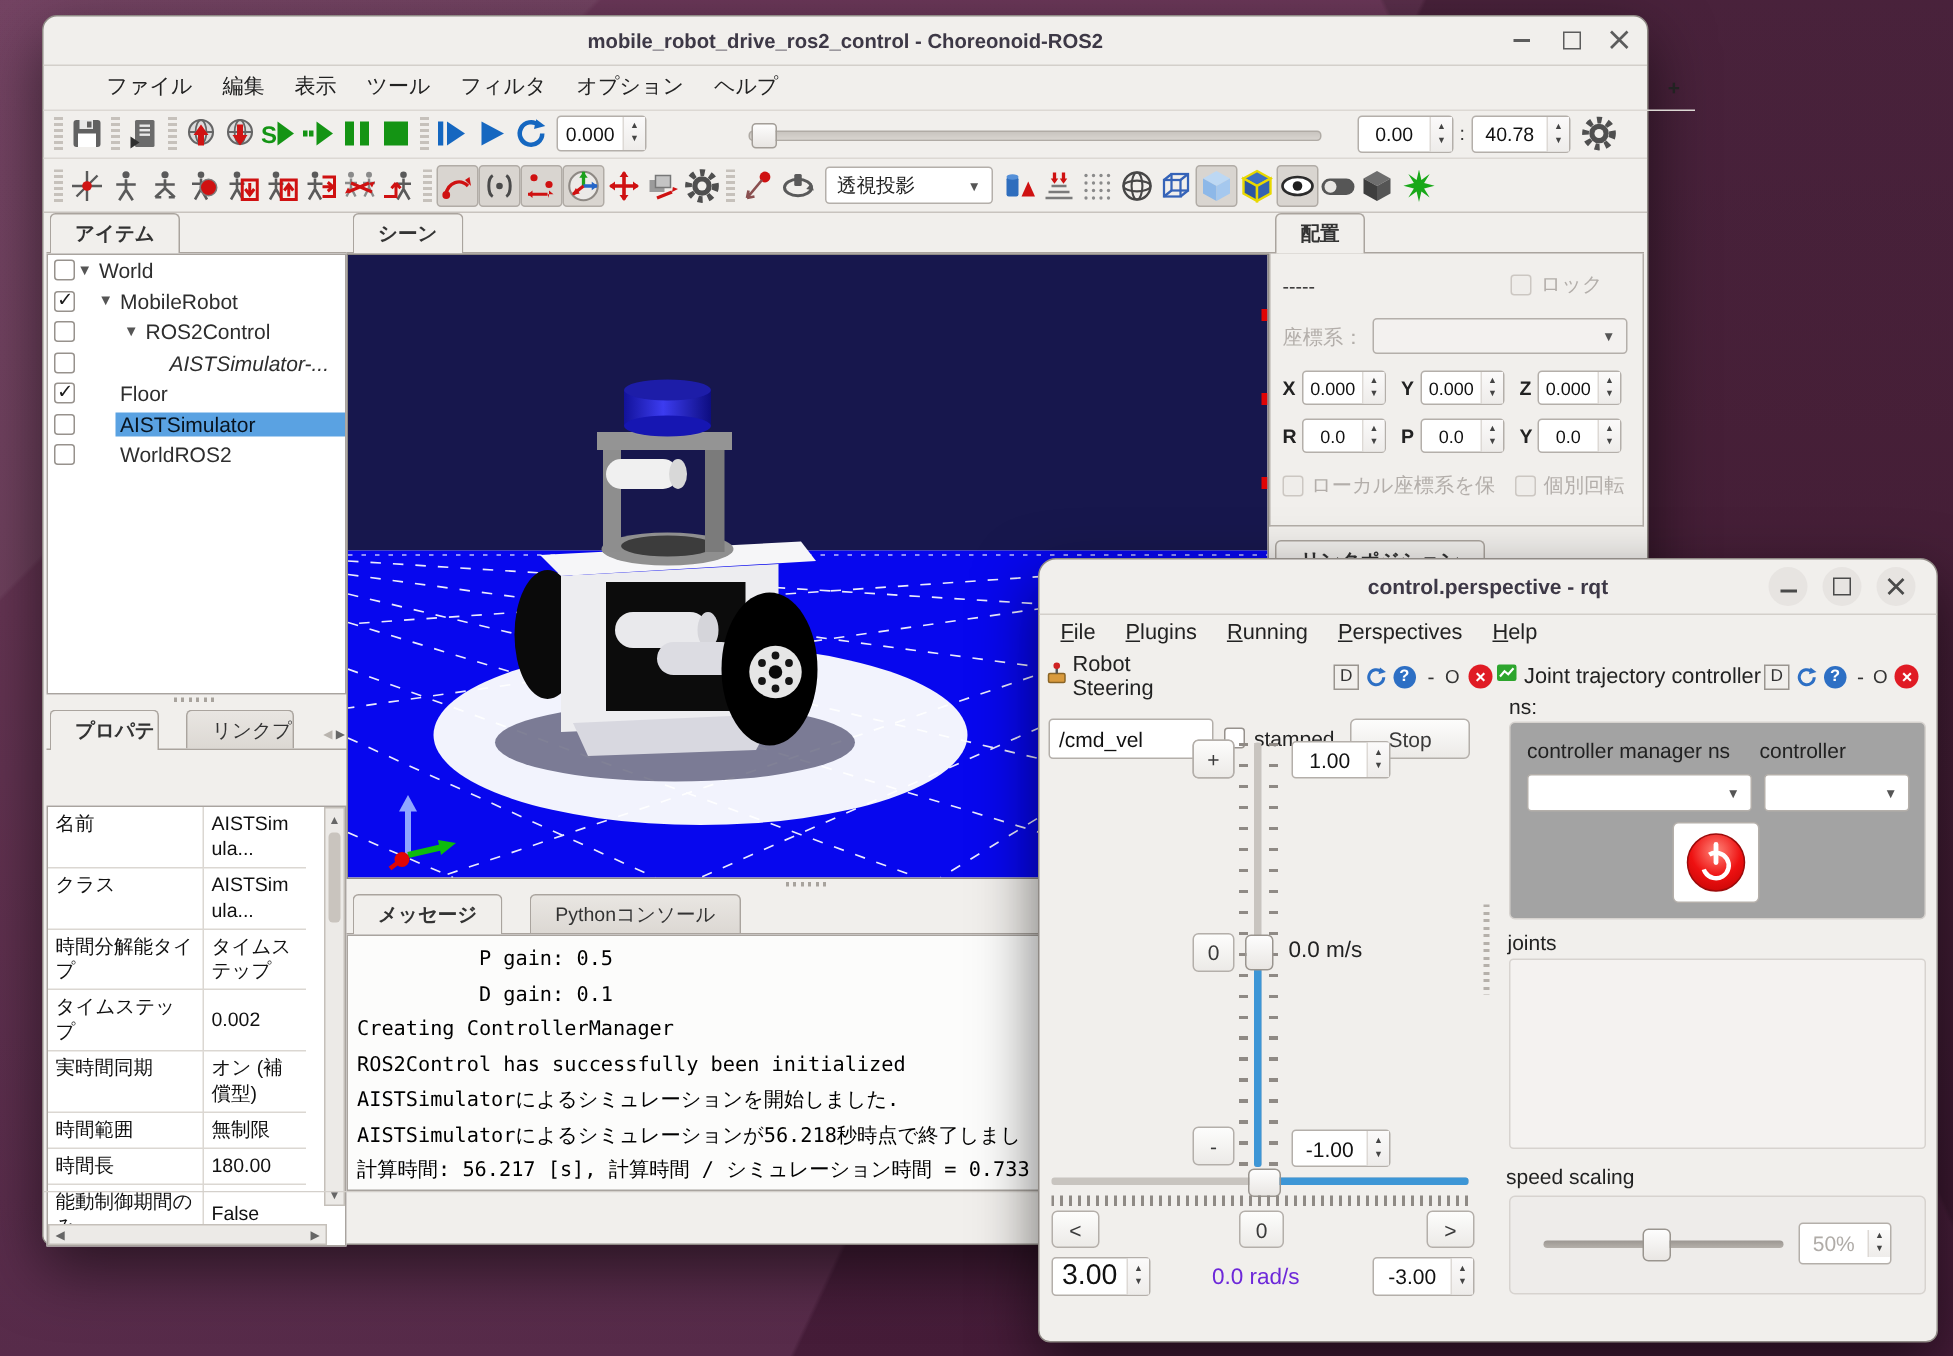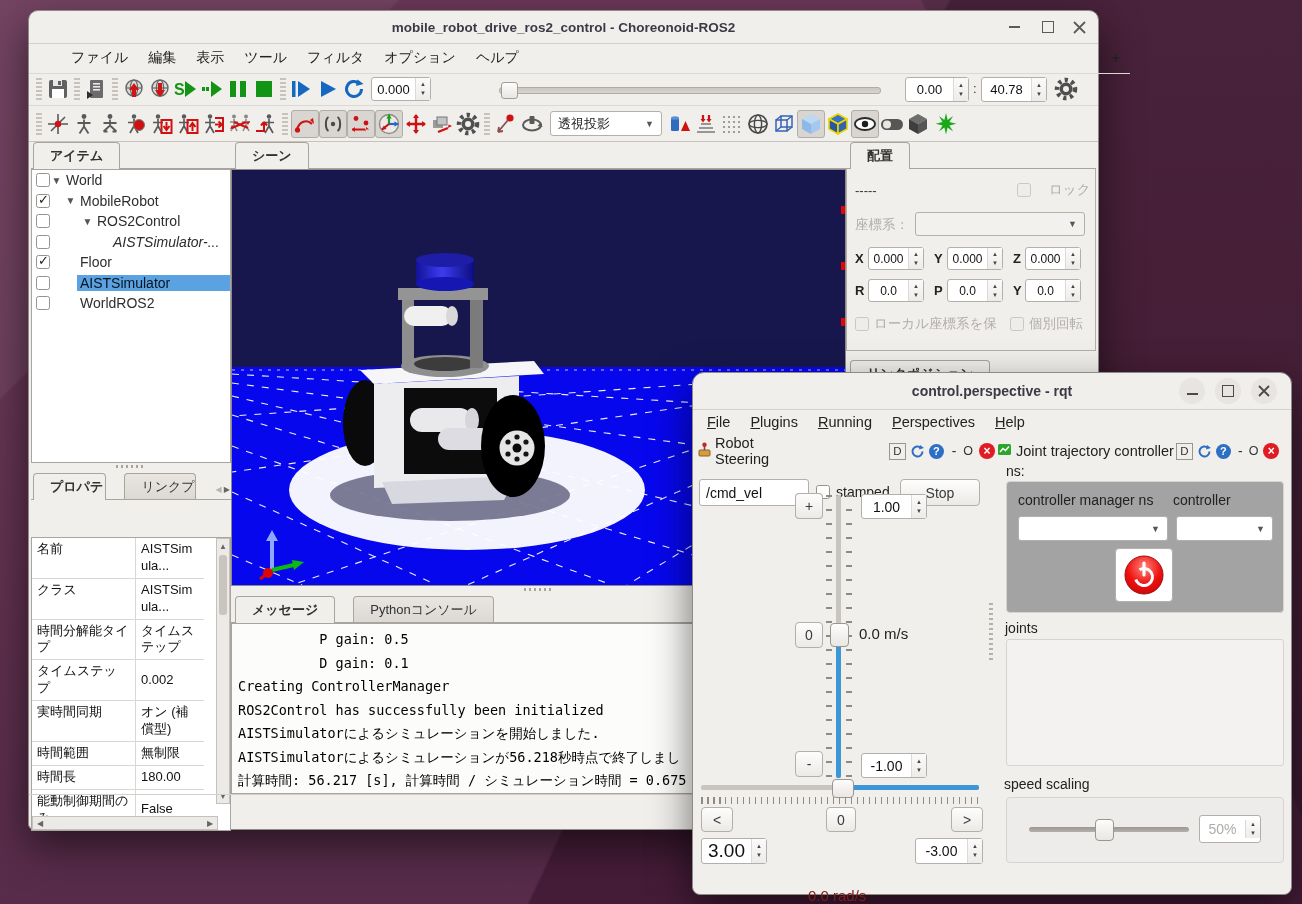--- a/index.html
+++ b/index.html
@@ -655,31 +655,31 @@
           <span>Pythonコンソール</span>
         </span>
     </div>
     <div class="a white" style="left:202px;top:612px;width:615px;height:171px;overflow:hidden;padding:4px 0 0 6px;box-sizing:border-box;background:#fcfcfb;">
       <div class="msg">          P gain: 0.5</div>
       <div class="msg">          D gain: 0.1</div>
       <div class="msg">Creating ControllerManager</div>
       <div class="msg">ROS2Control has successfully been initialized</div>
       <div class="msg">AISTSimulatorによるシミュレーションを開始しました.</div>
       <div class="msg">AISTSimulatorによるシミュレーションが56.218秒時点で終了しまし</div>
-      <div class="msg">計算時間: 56.217 [s], 計算時間 / シミュレーション時間 = 0.675</div>
+      <div class="msg">計算時間: 56.217 [s], 計算時間 / シミュレーション時間 = 0.733</div>
     </div>
 
     <div class="a tabrow" style="left:817px;top:131px;width:250px;height:27px;padding-left:4px;">
       <span class="tab on">
           <span>配置</span>
         </span>
     </div>
     <div class="a" style="left:817px;top:158px;width:250px;height:182px;border:1px solid #b3aea8;border-top:none;box-sizing:border-box;">
       <span class="a" style="left:8px;top:14px;font-size:13px;color:#333;">-----</span>
-      <span class="a flex" style="left:170px;top:12px;gap:12px;">
+      <span class="a flex" style="left:160px;top:12px;">
         <span class="chk dis"></span>
           <span class="gr" style="font-size:13.5px;margin-left:6px;">ロック</span>
       </span>
       <span class="a gr" style="left:8px;top:47px;font-size:13.5px;">座標系：</span>
       <span class="combo dis a" style="left:68px;top:43px;width:170px;height:24px;">
         <span class="caret gr">▼</span>
       </span>
 
       <span class="a" style="left:8px;top:82px;font-size:13px;font-weight:bold;color:#222;">X</span>
       <span class="spin a" style="left:21px;top:78px;width:56px;height:23px;">
@@ -851,21 +851,21 @@
     <span class="btn a" style="left:258px;top:434px;width:32px;height:25px;">
         <span>&gt;</span>
       </span>
     <span class="spin a" style="left:8px;top:465px;width:66px;height:26px;">
       <span class="v" style="font-size:19px;">3.00</span>
         <span class="ar">
           <i>▲</i>
           <i>▼</i>
         </span>
     </span>
-    <span class="a" style="left:115px;top:470px;font-size:15px;color:#7f1d1d;margin-top:44px;">0.0 rad/s</span>
+    <span class="a" style="left:115px;top:470px;font-size:15px;color:#6d28d9;">0.0 rad/s</span>
     <span class="spin a" style="left:222px;top:465px;width:68px;height:26px;">
       <span class="v" style="font-size:14px;">-3.00</span>
         <span class="ar">
           <i>▲</i>
           <i>▼</i>
         </span>
     </span>
 
     <span class="a" style="left:296px;top:230px;width:4px;height:60px;background:repeating-linear-gradient(180deg,#b5b0aa 0 2px,transparent 2px 5px);"></span>
 

